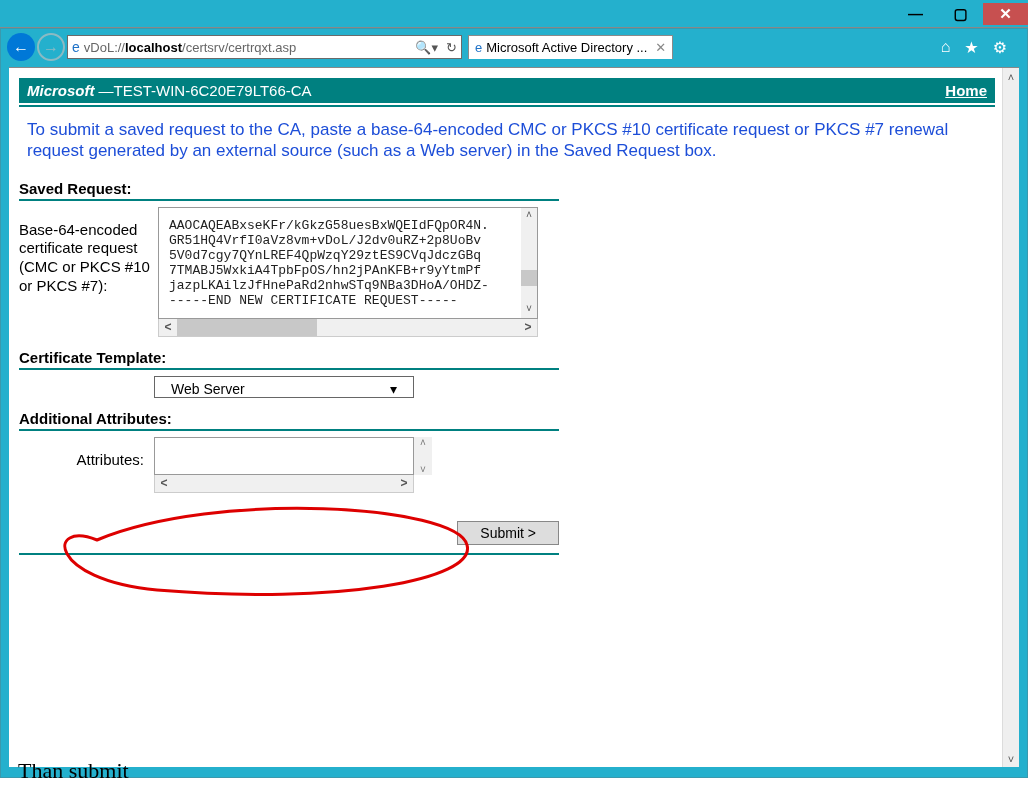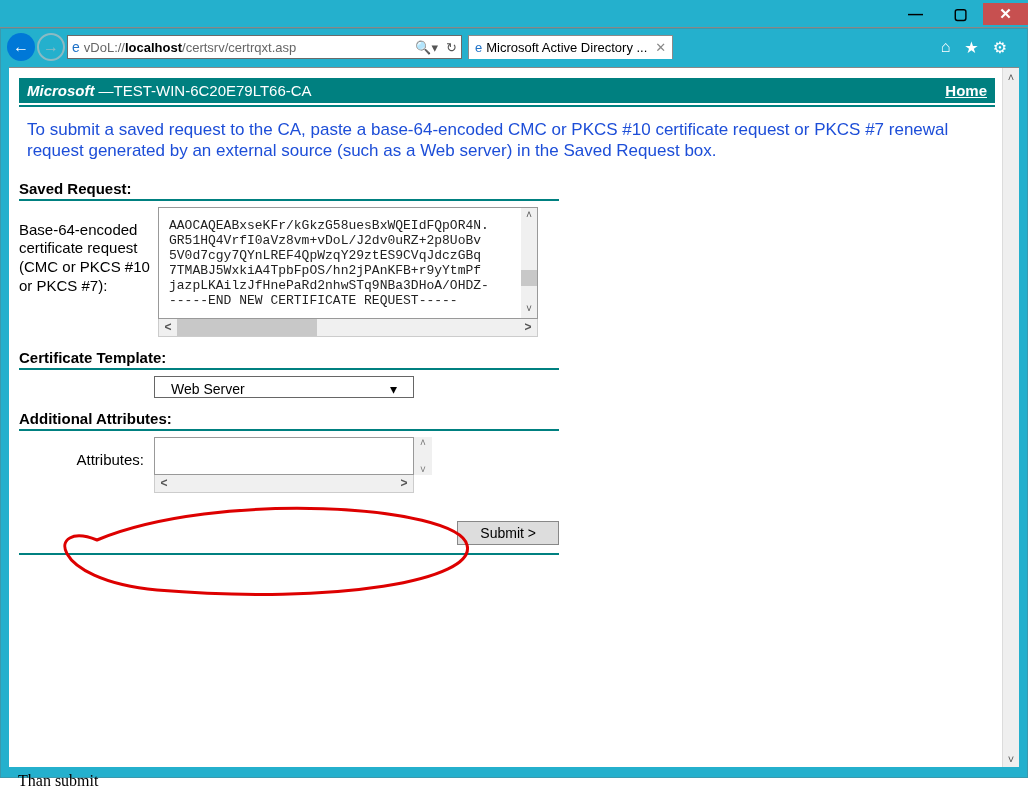--- a/index.html
+++ b/index.html
@@ -197,23 +197,23 @@
   .circle-annot {
     position:absolute;
     left: 28px; top: 432px;
     width: 460px; height: 98px;
     pointer-events:none;
   }
   .circle-annot svg { width:100%; height:100%; }
   .bottom-text {
     position:absolute;
     left:18px;
-    bottom:8px;
+    bottom:14px;
     font-family:"Times New Roman",serif;
-    font-size:16px;
+    font-size:22px;
     color:#000;
   }
 </style>
 </head>
 <body>
 
 <div class="titlebar">
   <div class="titlebar-btn">—</div>
   <div class="titlebar-btn">▢</div>
   <div class="titlebar-btn close-btn">✕</div>

